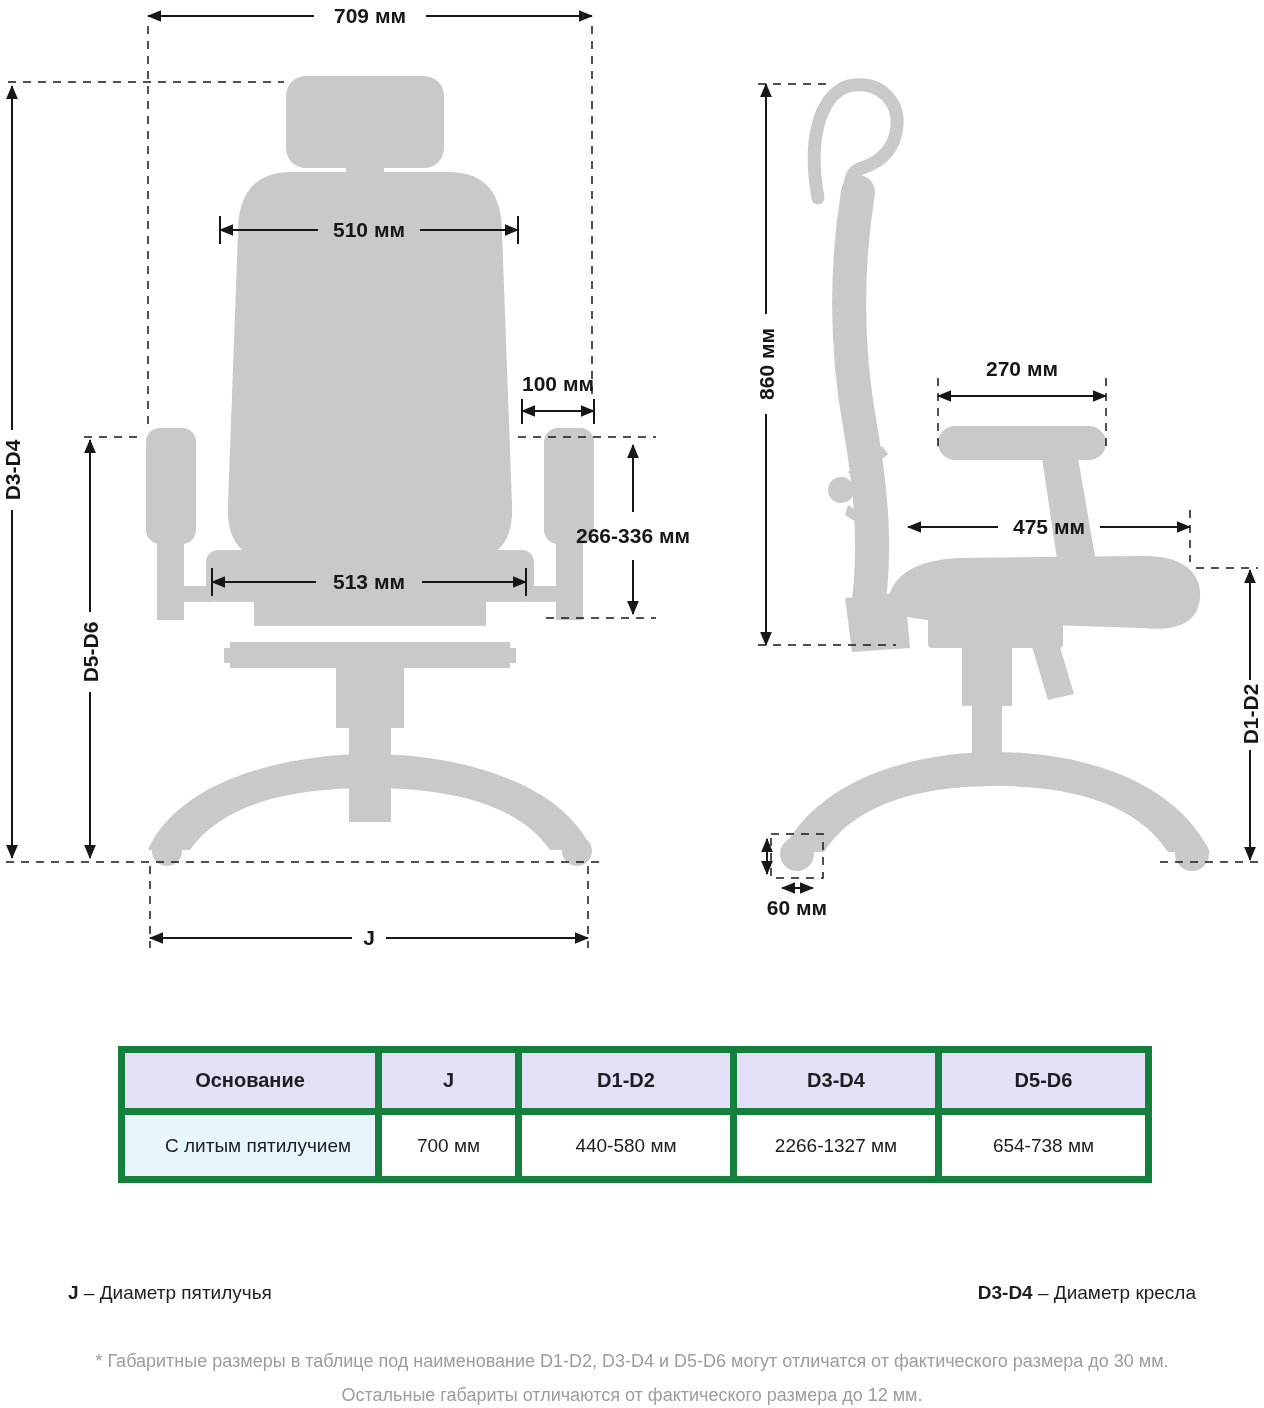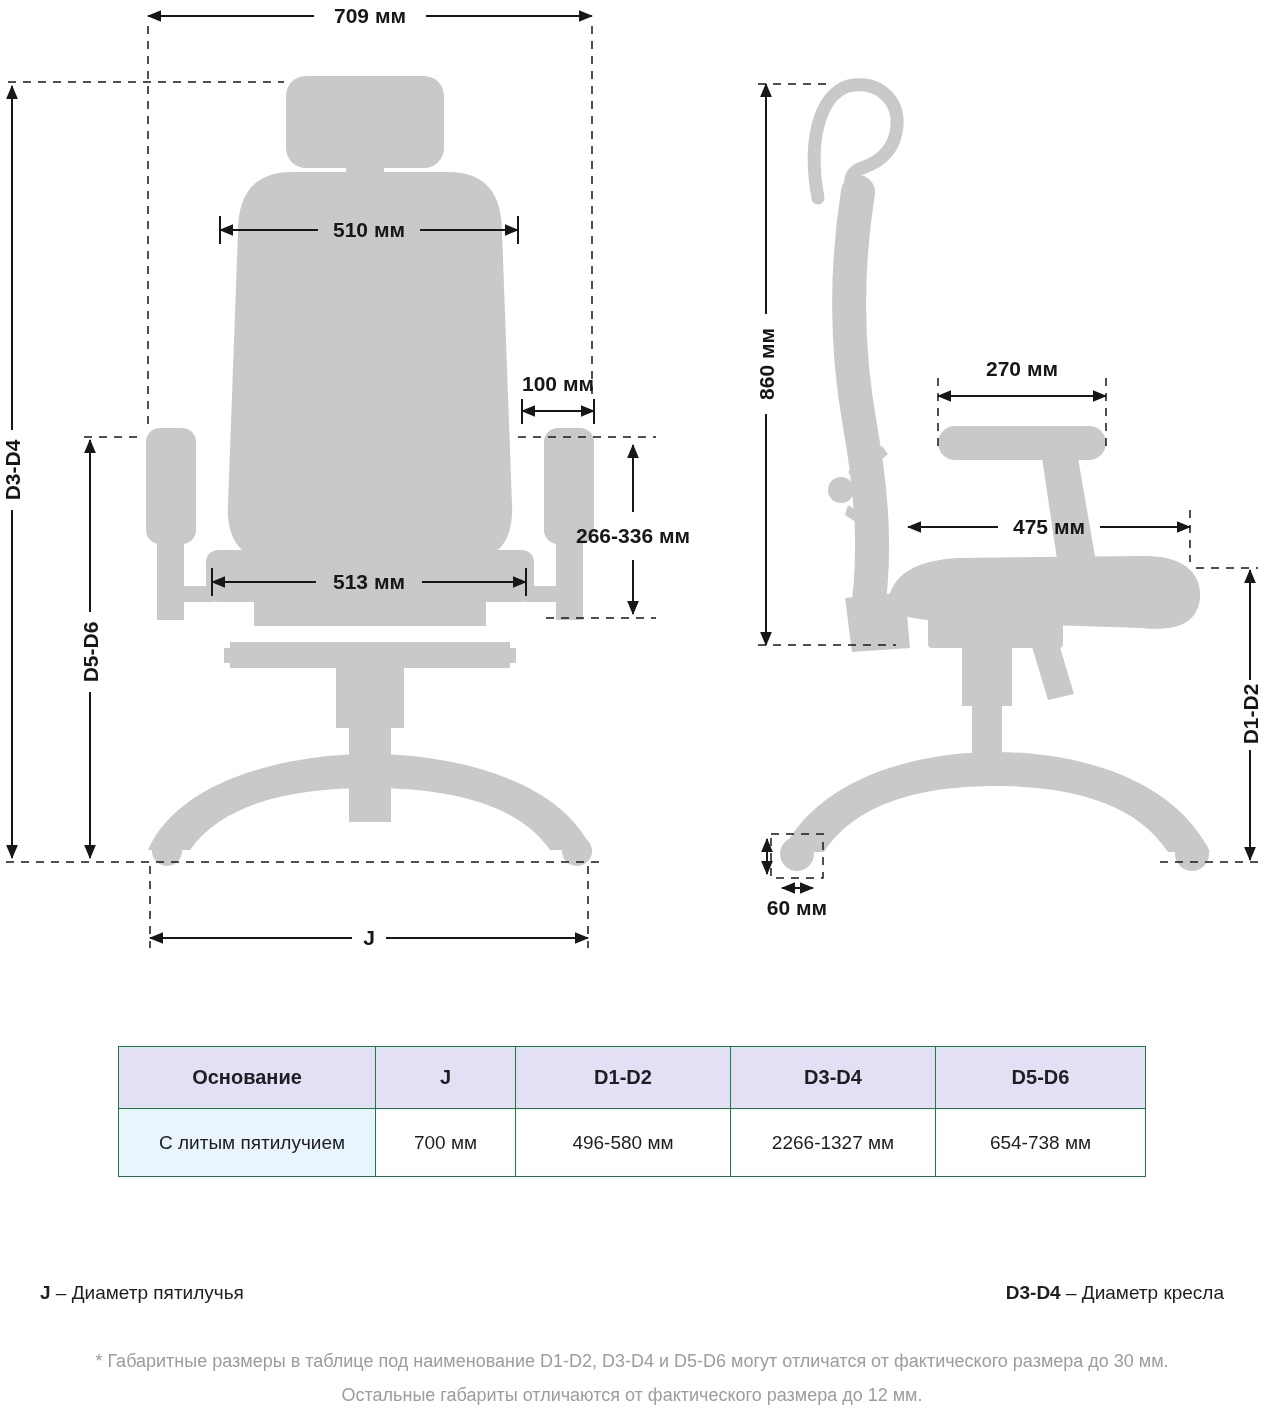--- a/index.html
+++ b/index.html
@@ -17,21 +17,21 @@
   .dl { stroke: #17171a; stroke-width: 2; fill: none; }
   .dx { stroke: #17171a; stroke-width: 1.5; stroke-dasharray: 8 7; fill: none; }
   .dimtxt { font-family: "Liberation Sans", sans-serif; font-weight: bold; font-size: 21px; fill: #17171a; }
 
   
   .dim-table {
     position: absolute; top: 1046px; left: 118px;
     width: 1027px; border-collapse: collapse; table-layout: fixed;
   }
   .dim-table th, .dim-table td {
-    border: 1px solid #15803d;
+    border: 7px solid #15803d;
     text-align: center;
     font-size: 19px;
     padding: 4px 6px;
   }
   .dim-table thead th {
     background: #e3e0f5;
     font-weight: bold;
     font-size: 20px;
     height: 62px;
   }
@@ -42,21 +42,21 @@
     text-align: left;
     padding-left: 40px;
     padding-right: 18px;
   }
 
   
   .legend {
     position: absolute; top: 1282px; left: 0;
     width: 100%;
     display: flex; justify-content: space-between;
-    padding: 0 40px;
+    padding: 0 68px;
     font-size: 19px;
     white-space: nowrap;
   }
   .legend .lg-term { font-weight: bold; }
 
   
   .footnote {
     position: absolute; top: 1344px; left: 0;
     width: 100%;
     text-align: center;
@@ -247,21 +247,21 @@
       <th>J</th>
       <th>D1-D2</th>
       <th>D3-D4</th>
       <th>D5-D6</th>
     </tr>
   </thead>
   <tbody>
     <tr>
       <td class="rowlabel">С литым пятилучием</td>
       <td>700 мм</td>
-      <td>496-580 мм</td>
+      <td>440-580 мм</td>
       <td>2266-1327 мм</td>
       <td>654-738 мм</td>
     </tr>
   </tbody>
 </table>
 
 <div class="legend">
   <div class="lg-item">
     <span class="lg-term">J</span>
     <span class="lg-desc">– Диаметр пятилучья</span>

